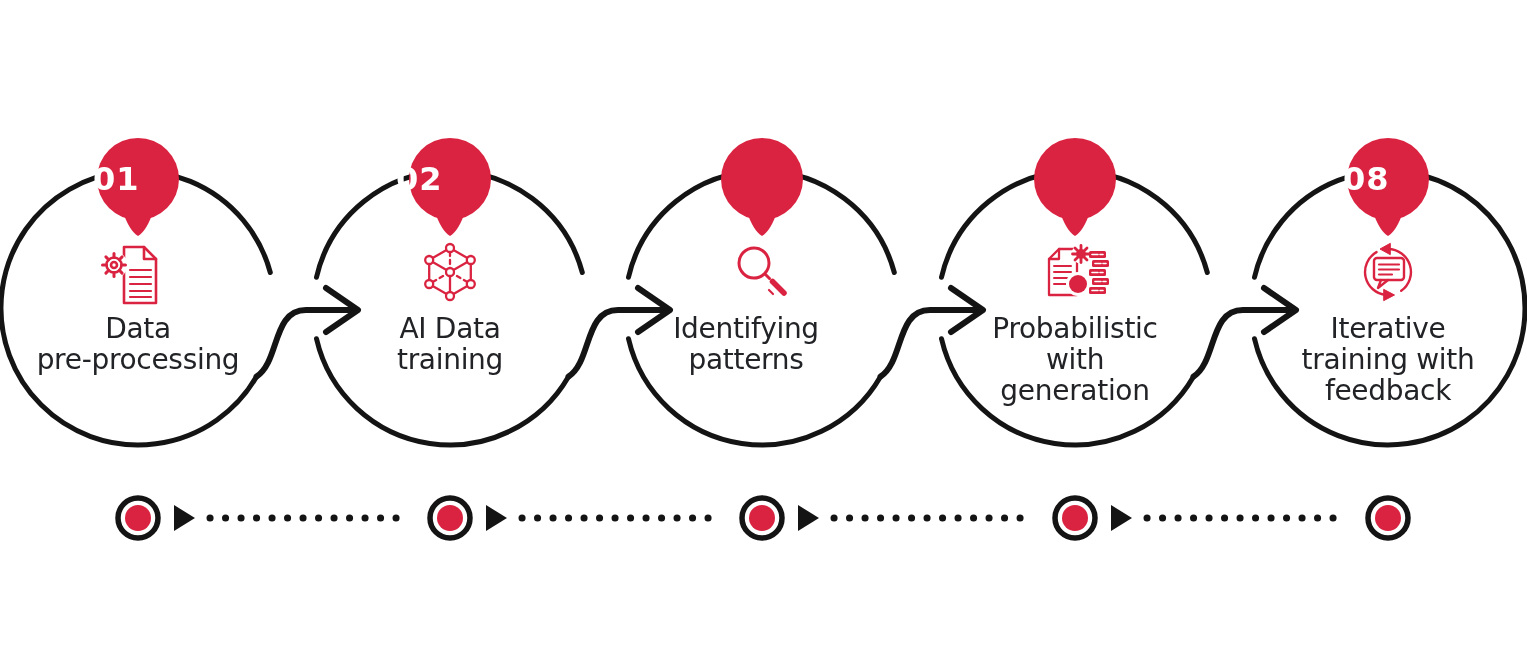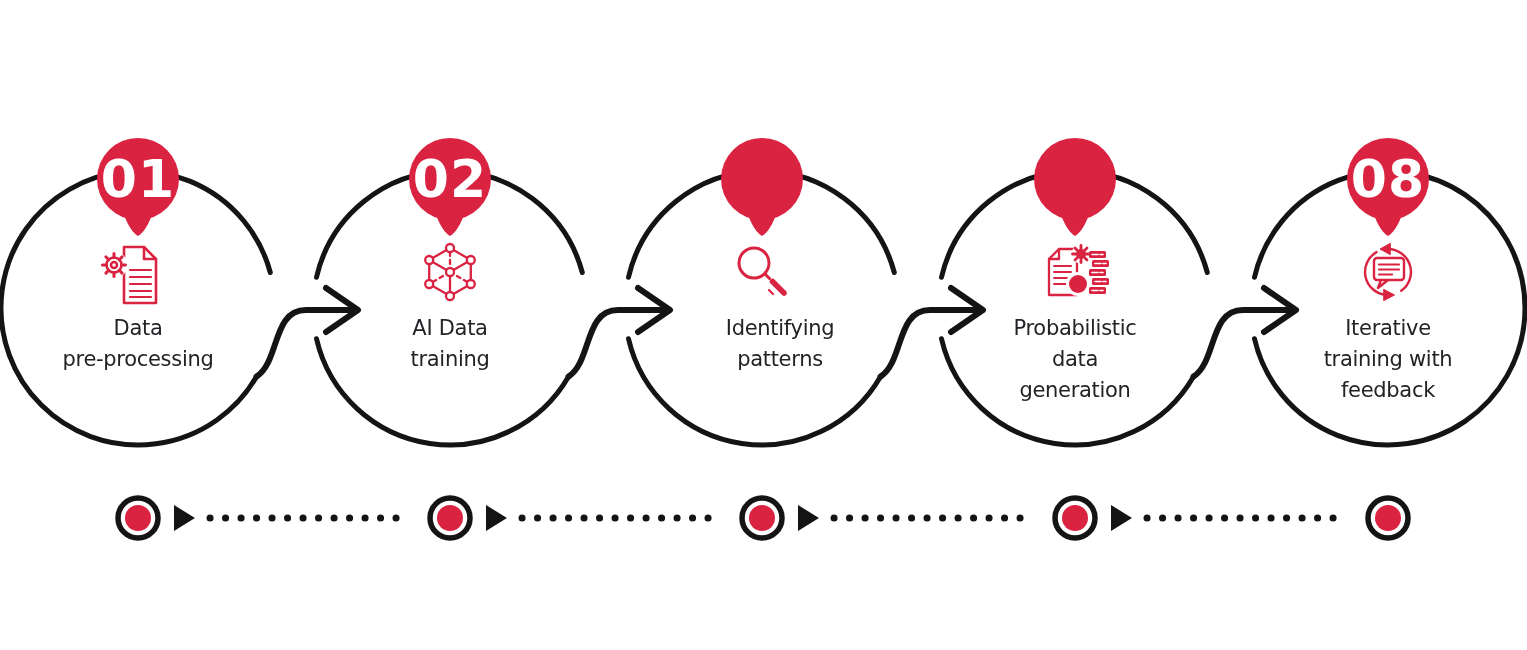--- a/index.html
+++ b/index.html
@@ -6,28 +6,28 @@
   .canvas{
     position:relative;
     width:1527px;height:650px;
     background:#ffffff;
     overflow:hidden;
     font-family:"DejaVu Sans","Liberation Sans",sans-serif;
   }
   .gfx{position:absolute;left:0;top:0;}
   .badge-num{
     position:absolute;top:156px;width:90px;height:46px;
-    line-height:46px;text-align:center;
-    font-size:52px;font-weight:bold;color:#ffffff;
+    line-height:46px;
+    font-size:32px;font-weight:bold;color:#ffffff;
     letter-spacing:1px;
   }
   .step-label{
     position:absolute;top:313px;width:274px;
     text-align:center;
-    font-size:21px;line-height:31px;
+    font-size:28px;line-height:31px;
     color:#222326;letter-spacing:-0.3px;
     white-space:pre-line;
   }
 </style>
 </head>
 <body>
 
 <div class="canvas">
 
   <svg class="gfx" width="1527" height="650" viewBox="0 0 1527 650">
@@ -231,28 +231,28 @@
         </g>
         <g>
           <circle cx="1388" cy="518" r="20" fill="#ffffff" stroke="#141414" stroke-width="5.5"></circle>
           <circle cx="1388" cy="518" r="13" fill="#DA2340"></circle>
         </g>
       </g>
     </g>
   </svg>
 
   <div class="badge-num" style="left:93px">01</div>
-  <div class="badge-num" style="left:405px">02</div>
+  <div class="badge-num" style="left:396px">02</div>
   <div class="badge-num" style="left:1343px">08</div>
 
   <div class="step-label" style="left:1px">Data
 pre-processing</div>
   <div class="step-label" style="left:313px">AI Data
 training</div>
-  <div class="step-label" style="left:643px">Identifying
+  <div class="step-label" style="left:609px">Identifying
 patterns</div>
   <div class="step-label" style="left:938px">Probabilistic
-data
+with
 generation</div>
   <div class="step-label" style="left:1251px">Iterative
 training with
 feedback</div>
 </div>
 
 </body></html>

